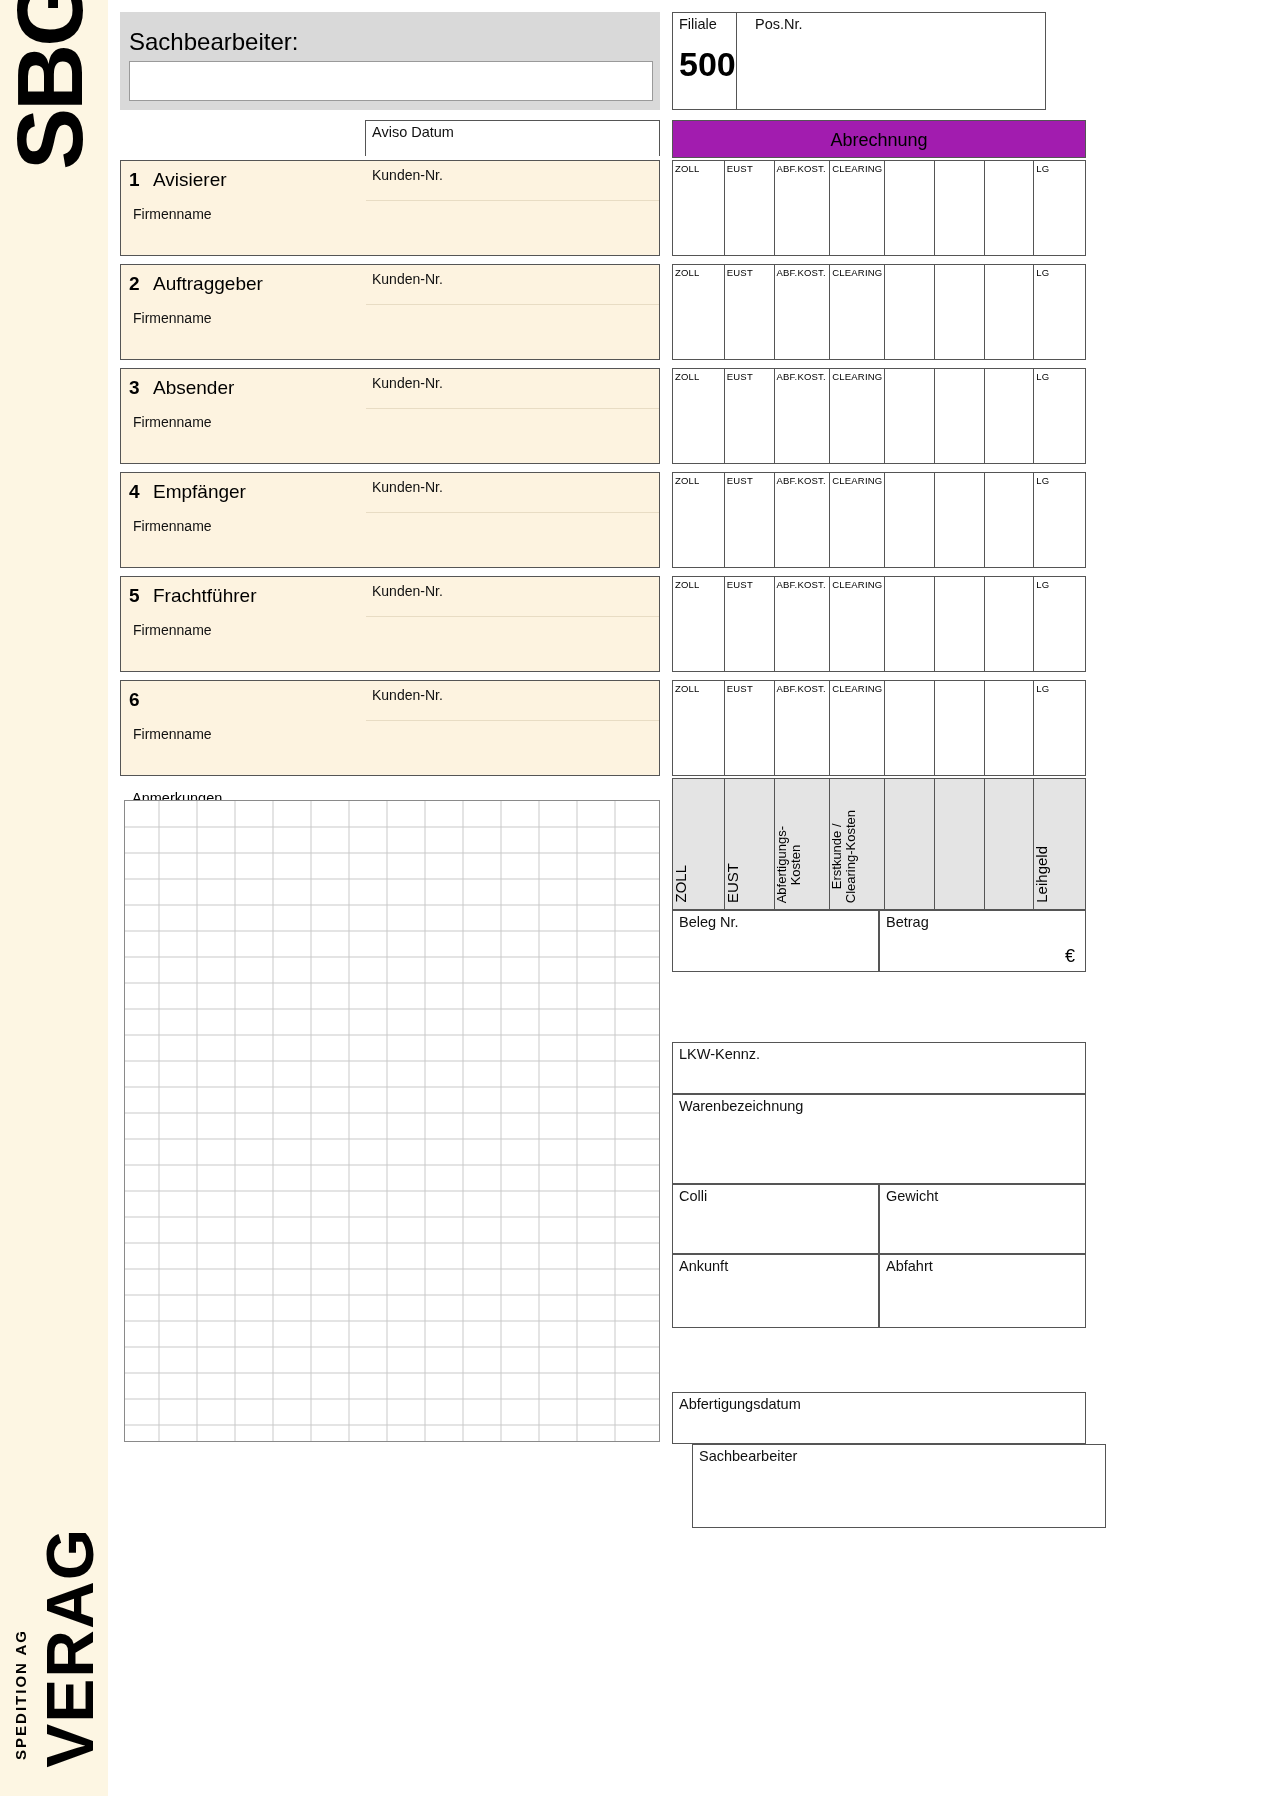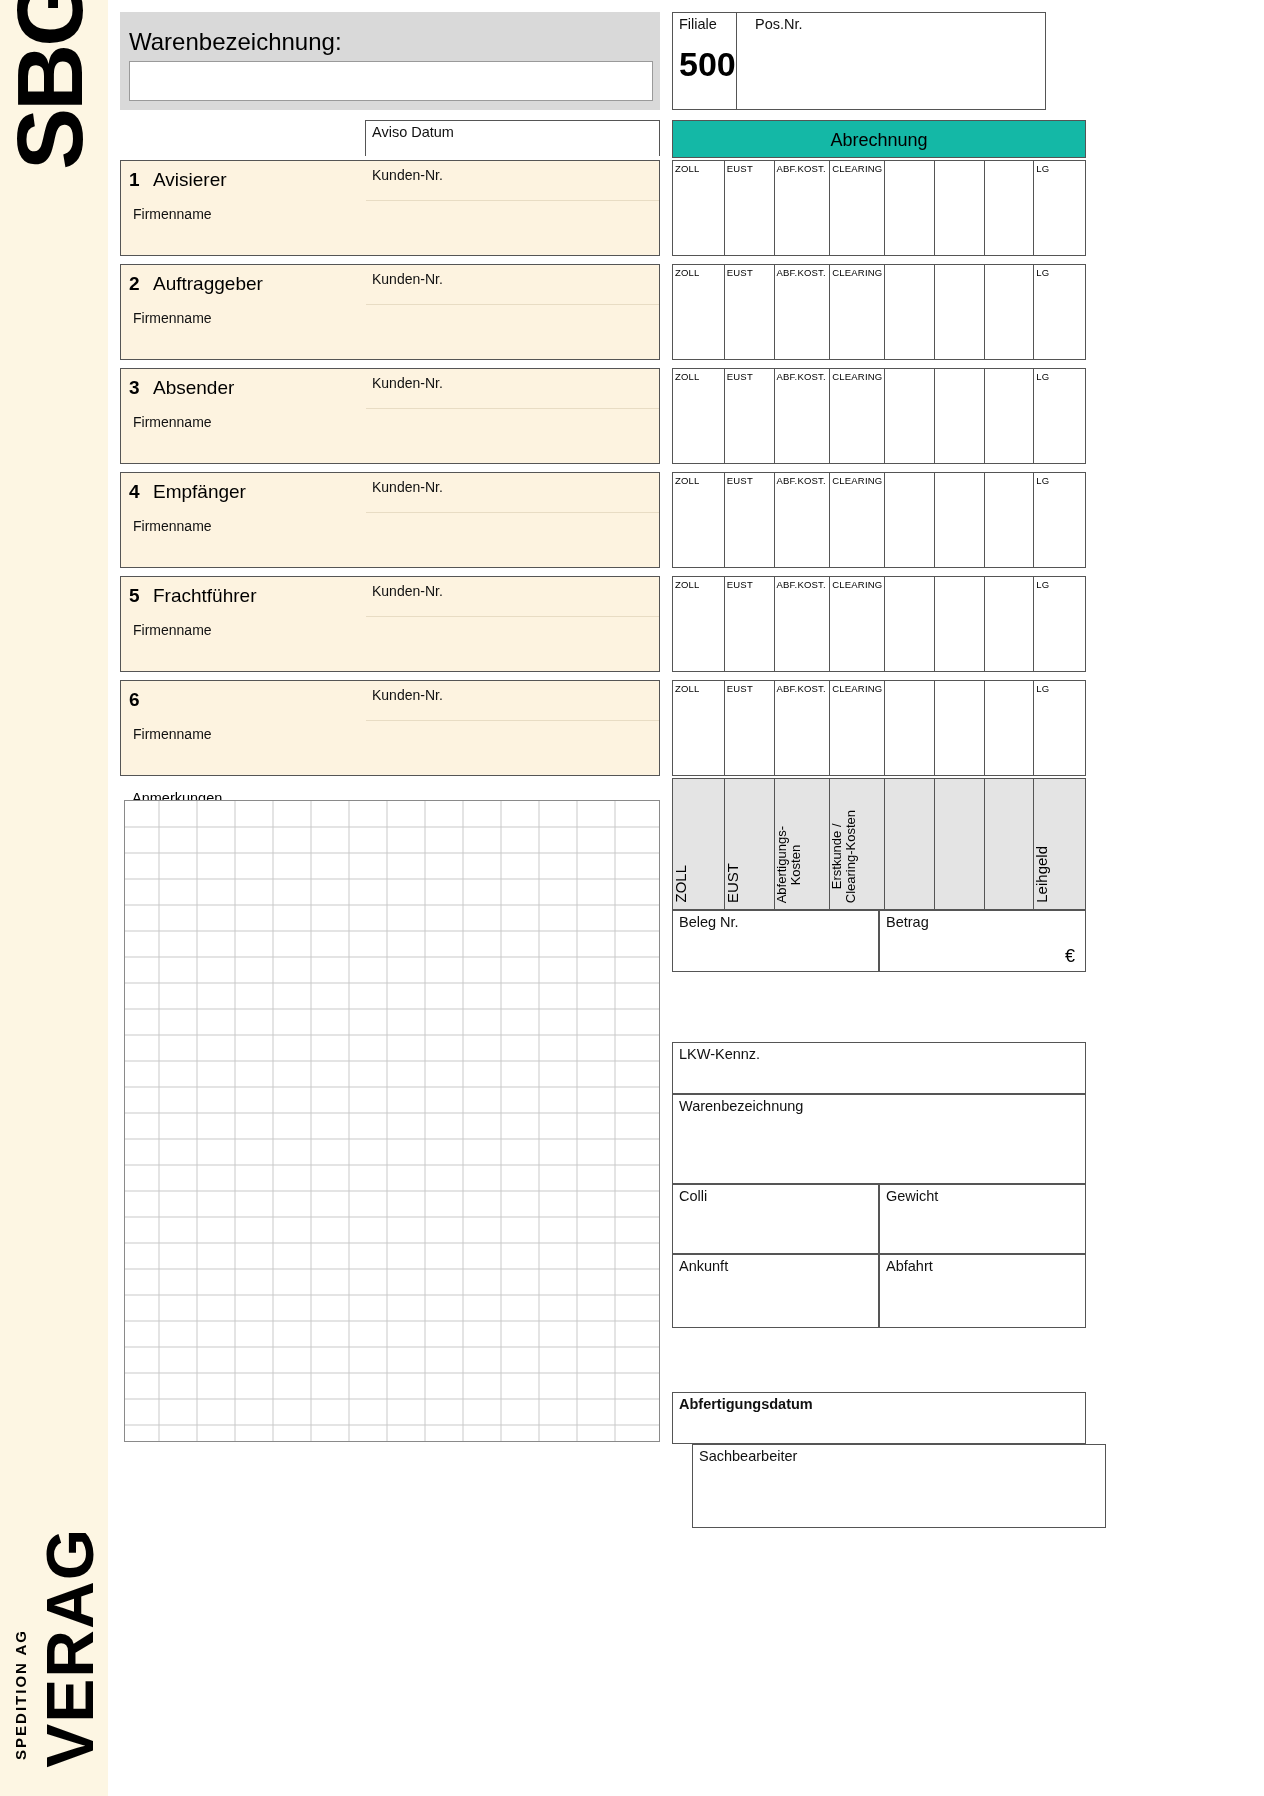--- a/index.html
+++ b/index.html
@@ -108,21 +108,21 @@
   #filiale-val {
     position: absolute; left: 6px; top: 32px;
     font-size: 34px; font-weight: bold;
   }
   #posnr-box { left: 736px; top: 12px; width: 310px; height: 98px; padding-left: 12px; }
 
   
   #aviso-box { left: 365px; top: 120px; width: 295px; height: 36px; border-bottom: none; }
   #abrechnung-box {
     left: 672px; top: 120px; width: 414px; height: 38px;
-    background: #14b8a6;
+    background: #a21caf;
   }
   #abrechnung-title {
     position: absolute; width: 100%; text-align: center; top: 9px;
     font-size: 18px;
   }
 
   
   .party {
     position: absolute;
     left: 120px;
@@ -245,38 +245,38 @@
   #bezug-box { left: 124px; top: 1472px; width: 536px; height: 56px; }
 
   
   #lkw-box { left: 672px; top: 1042px; width: 414px; height: 52px; }
   #waren-box { left: 672px; top: 1094px; width: 414px; height: 90px; }
   #colli-box { left: 672px; top: 1184px; width: 207px; height: 70px; }
   #gewicht-box { left: 879px; top: 1184px; width: 207px; height: 70px; }
   #ankunft-box { left: 672px; top: 1254px; width: 207px; height: 74px; }
   #abfahrt-box { left: 879px; top: 1254px; width: 207px; height: 74px; }
 
-  #abfdatum-box { left: 672px; top: 1392px; width: 414px; height: 52px; font-weight: bold; }
+  #abfdatum-box { left: 672px; top: 1392px; width: 414px; height: 52px; }
   #sachb-box { left: 692px; top: 1444px; width: 414px; height: 84px; }
 </style>
 </head>
 <body>
 
 <div id="page">
 
   <div class="brandbar">
     <div class="sbg-logo">SBG</div>
     <div class="verag-wrap">
       <div class="verag-logo">VERAG</div>
       <div class="verag-sub">SPEDITION AG</div>
     </div>
   </div>
 
   <div class="box" id="abfart-box">
-    <div id="abfart-title">Warenbezeichnung:</div>
+    <div id="abfart-title">Sachbearbeiter:</div>
     <div id="abfart-input"></div>
   </div>
 
   <div class="box" id="filiale-box">
     <span class="lbl">Filiale</span>
     <div id="filiale-val">5003</div>
   </div>
 
   <div class="box" id="posnr-box">
     <span class="lbl">Pos.Nr.</span>

